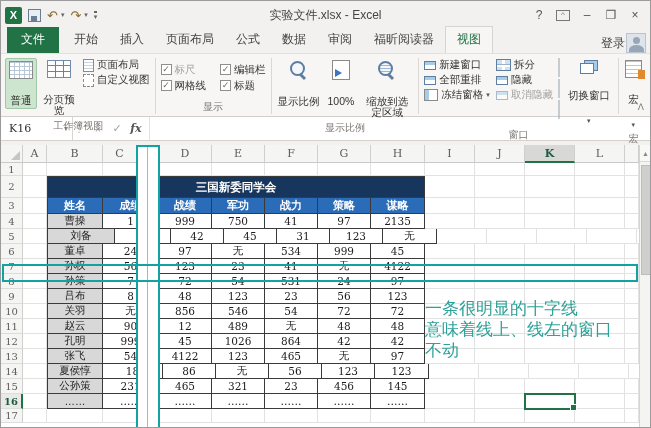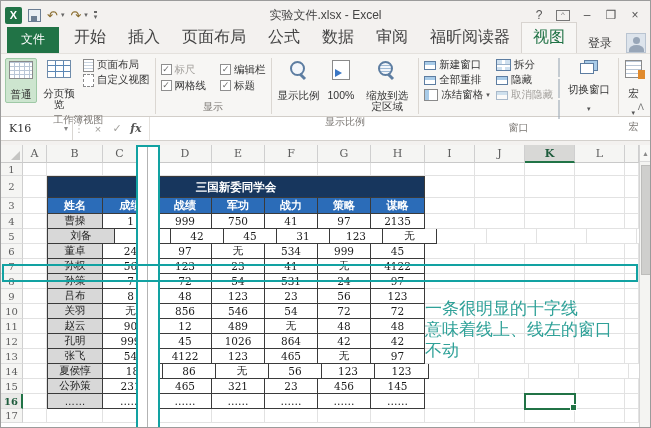--- a/index.html
+++ b/index.html
@@ -18,36 +18,36 @@
   .qat-custom { border-top:2px solid #666; font-size:7px; color:#666; line-height:6px; padding-top:1px; }
   .wtitle { position:absolute; left:0; right:0; text-align:center; font-size:12px; color:#444; }
   .wctrls { margin-left:auto; display:flex; align-items:center; gap:2px; z-index:2; }
   .wbtn { width:22px; height:20px; display:flex; align-items:center; justify-content:center;
           font-size:12px; color:#555; }
   .ribopt { width:14px; height:11px; border:1px solid #777; font-size:8px; line-height:8px; text-align:center; color:#777; }
 
   
   .tabrow { height:24px; display:flex; align-items:flex-end; padding:0 0 0 6px; position:relative; }
   .filetab { background:#217346; color:#fff; font-size:12px; padding:4px 14px 5px; margin-right:4px; }
-  .rtab { font-size:16px; color:#444; padding:4px 11px 5px; }
+  .rtab { font-size:12px; color:#444; padding:4px 11px 5px; }
   .rtab.active { background:#f7f6f4; color:#217346; border:1px solid #d8d4d0; border-bottom:none; }
-  .signin { margin-left:auto; display:flex; align-items:center; gap:14px; padding-right:4px; }
+  .signin { margin-left:auto; display:flex; align-items:center; gap:1px; padding-right:4px; }
   .signin-label { font-size:12px; color:#444; }
   .avatar { width:20px; height:20px; background:#dde4ec; border:1px solid #b9c4d1; position:relative; overflow:hidden; }
   .avatar::before { content:""; position:absolute; top:3px; left:6px; width:7px; height:7px; border-radius:50%; background:#98a6b8; }
   .avatar::after { content:""; position:absolute; top:11px; left:2px; width:15px; height:10px; border-radius:50% 50% 0 0; background:#98a6b8; }
 
   
   .ribbon { height:64px; background:#f7f6f4; border-top:1px solid #e4e1dd; border-bottom:1px solid #d2cec9;
             display:flex; align-items:stretch; padding:2px 2px 0 4px; position:relative; }
   .rgroup { display:flex; flex-direction:column; }
   .rg-content { flex:1; display:flex; align-items:flex-start; gap:2px; padding-top:2px; }
   .rg-label { font-size:10px; color:#7a7672; text-align:center; padding:1px 0 2px; }
   .rsep { width:1px; background:#dbd7d2; margin:2px 3px; }
-  .bigbtn { display:flex; flex-direction:column; align-items:center; gap:10px; padding:2px 3px; font-size:10.5px; color:#333; }
+  .bigbtn { display:flex; flex-direction:column; align-items:center; gap:16px; padding:2px 3px; font-size:10.5px; color:#333; }
   .bigbtn .blabel { text-align:center; line-height:11px; }
   .bigbtn.sel { background:#cde5cf; border:1px solid #9fc9a6; border-radius:2px; }
   .smallcol { display:flex; flex-direction:column; gap:1px; }
   .smallbtn { display:flex; align-items:center; gap:3px; font-size:10.5px; color:#333; padding:1px 2px; height:14px; }
   .smallbtn.disabled { color:#a3a09c; }
   .caret { font-size:7px; color:#555; }
   .chkrow { display:flex; align-items:center; gap:3px; font-size:10.5px; color:#333; height:15px; padding:0 2px; }
   .chkrow.disabled { color:#a3a09c; }
   .chk { width:11px; height:11px; background:#fff; border:1px solid #8f8f8f; font-size:9px; line-height:9px;
          color:#6b6b6b; text-align:center; }

